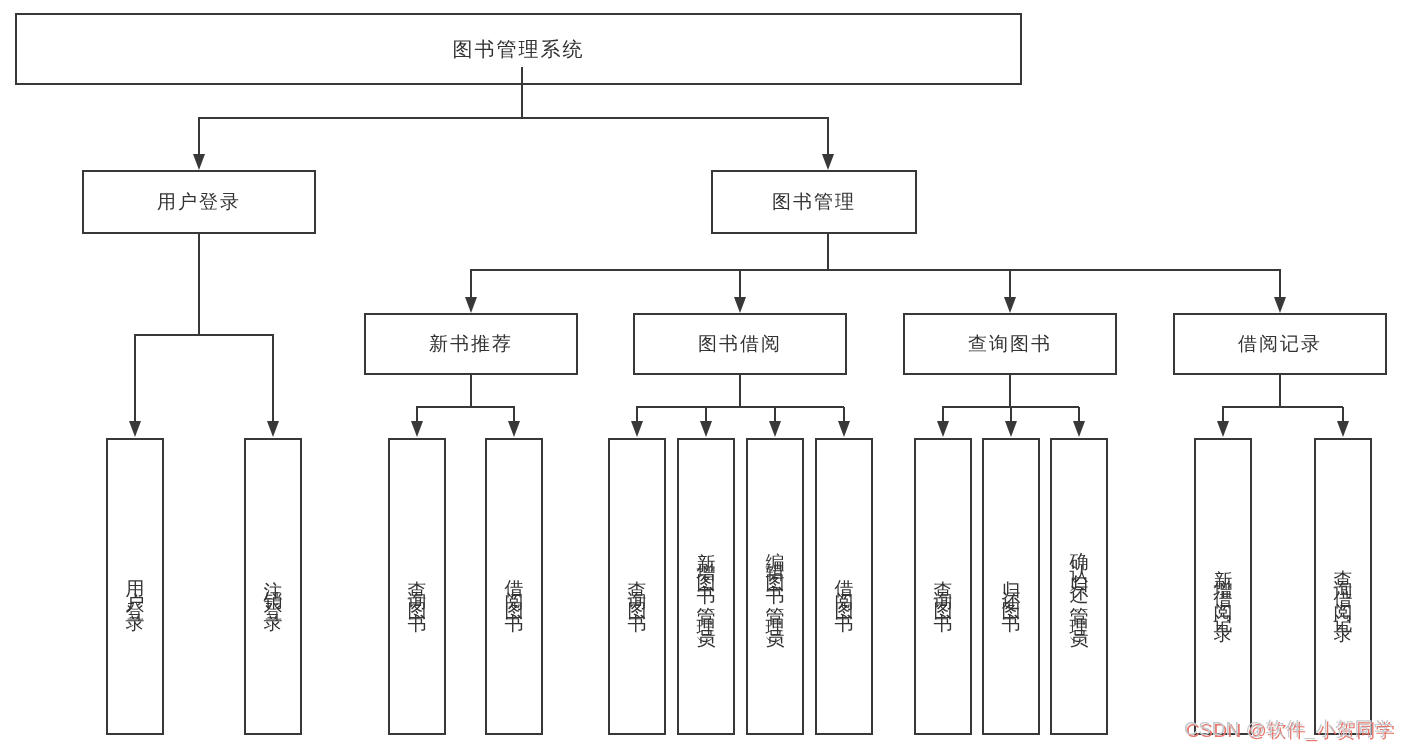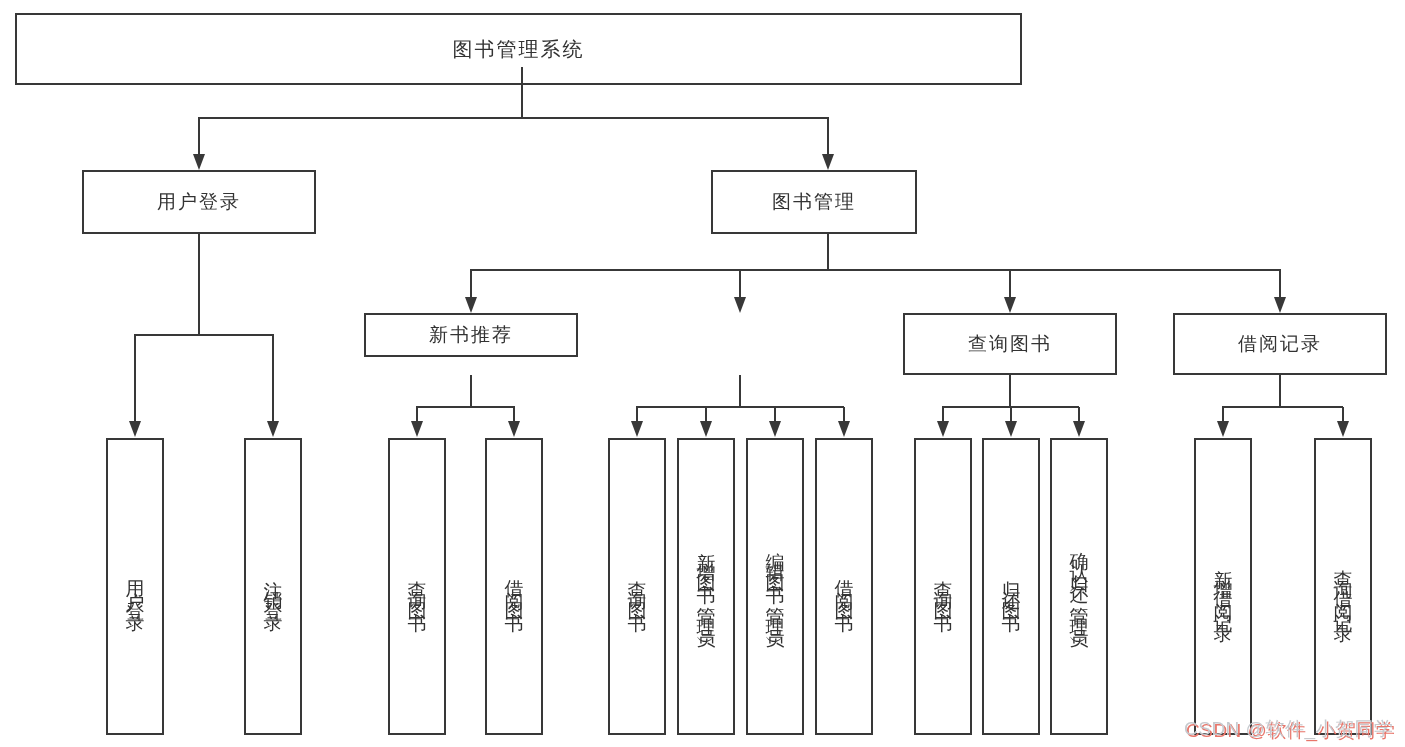--- a/index.html
+++ b/index.html
@@ -63,21 +63,22 @@
   <div class="hl" style="left:470px;  top:269px; width:811px;"></div>
   <div class="vl" style="left:470px;  top:271px; height:27px;"></div>
   <div class="arr" style="left:465px;  top:297px;"></div>
   <div class="vl" style="left:739px;  top:271px; height:27px;"></div>
   <div class="arr" style="left:734px;  top:297px;"></div>
   <div class="vl" style="left:1009px; top:271px; height:27px;"></div>
   <div class="arr" style="left:1004px; top:297px;"></div>
   <div class="vl" style="left:1279px; top:271px; height:27px;"></div>
   <div class="arr" style="left:1274px; top:297px;"></div>
 
-  <div class="box" style="left:364px;  top:313px; width:214px; height:44px;">新书推荐</div>
+  <div class="box" style="left:364px;  top:313px; width:214px; height:62px;">新书推荐</div>
+  <div class="box" style="left:633px;  top:313px; width:214px; height:62px;">图书借阅</div>
   <div class="box" style="left:903px;  top:313px; width:214px; height:62px;">查询图书</div>
   <div class="box" style="left:1173px; top:313px; width:214px; height:62px;text-align:right;">借阅记录</div>
 
   <div class="vl" style="left:470px; top:375px; height:32px;"></div>
   <div class="hl" style="left:416px; top:406px; width:99px;"></div>
   <div class="vl" style="left:416px; top:407px; height:14px;"></div>
   <div class="arr" style="left:411px; top:421px;"></div>
   <div class="vl" style="left:513px; top:407px; height:14px;"></div>
   <div class="arr" style="left:508px; top:421px;"></div>
 

